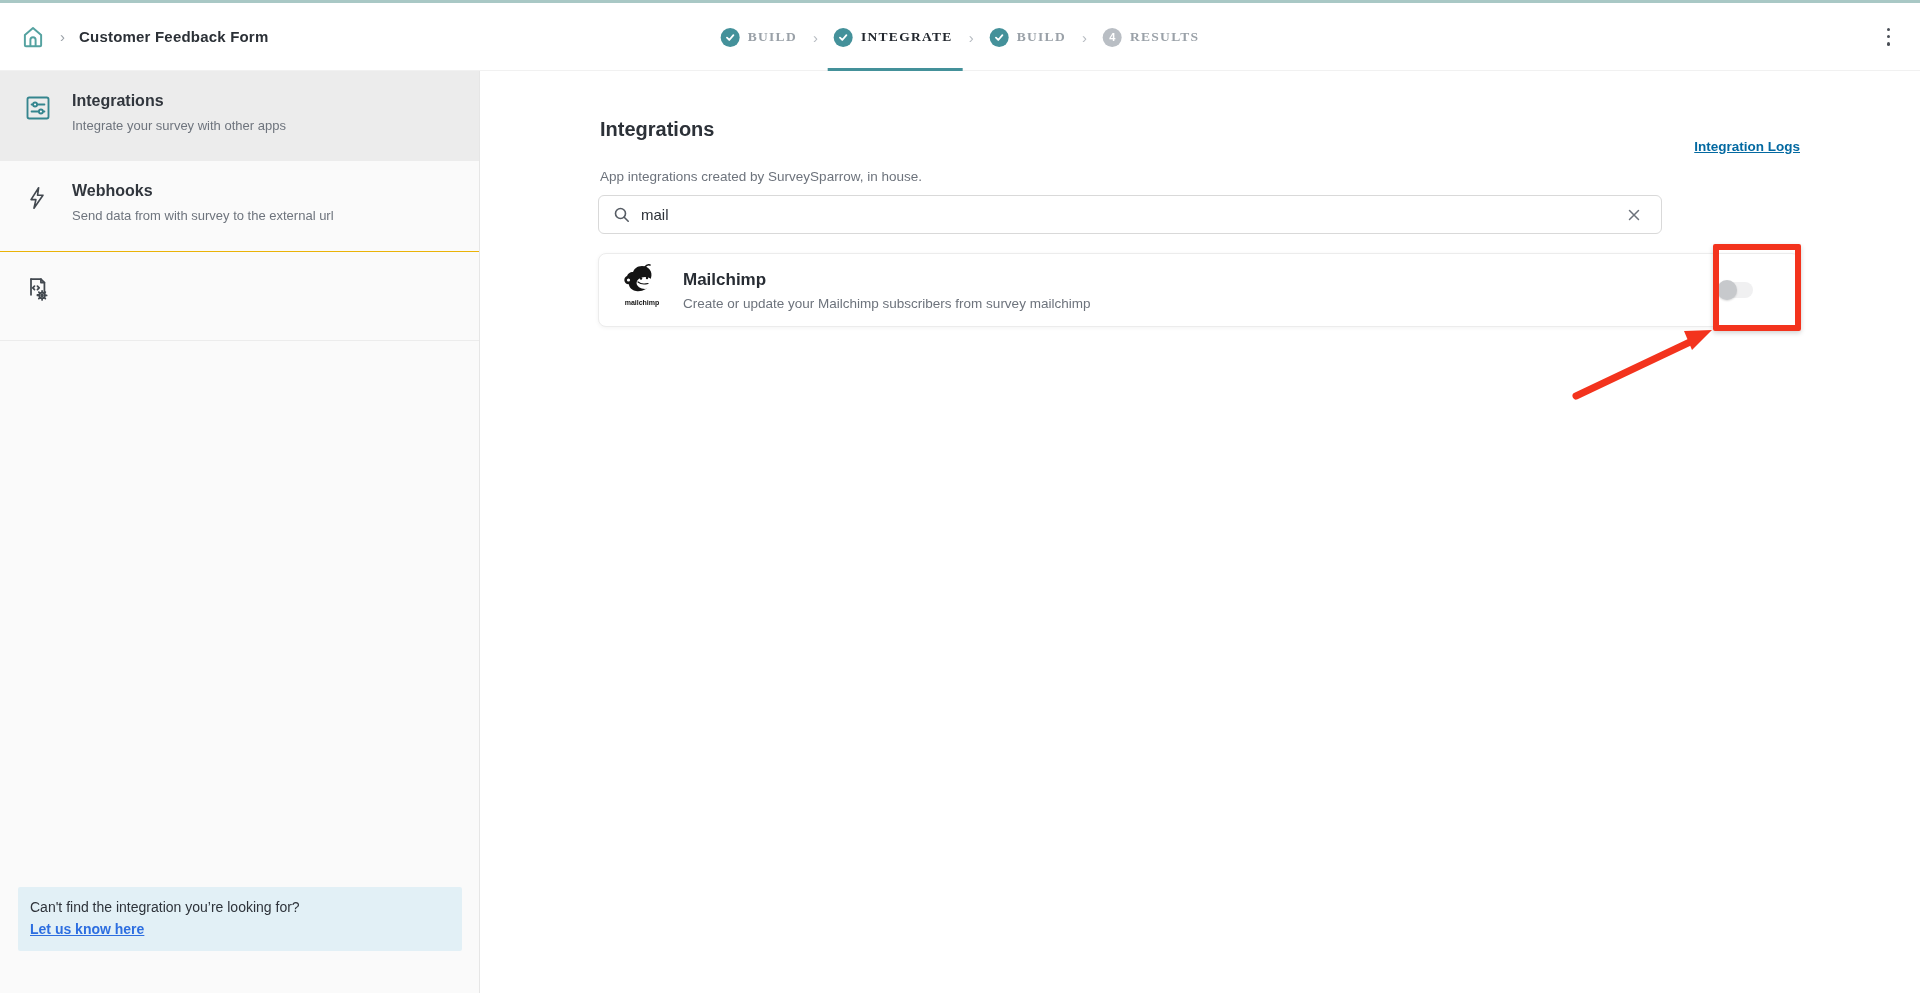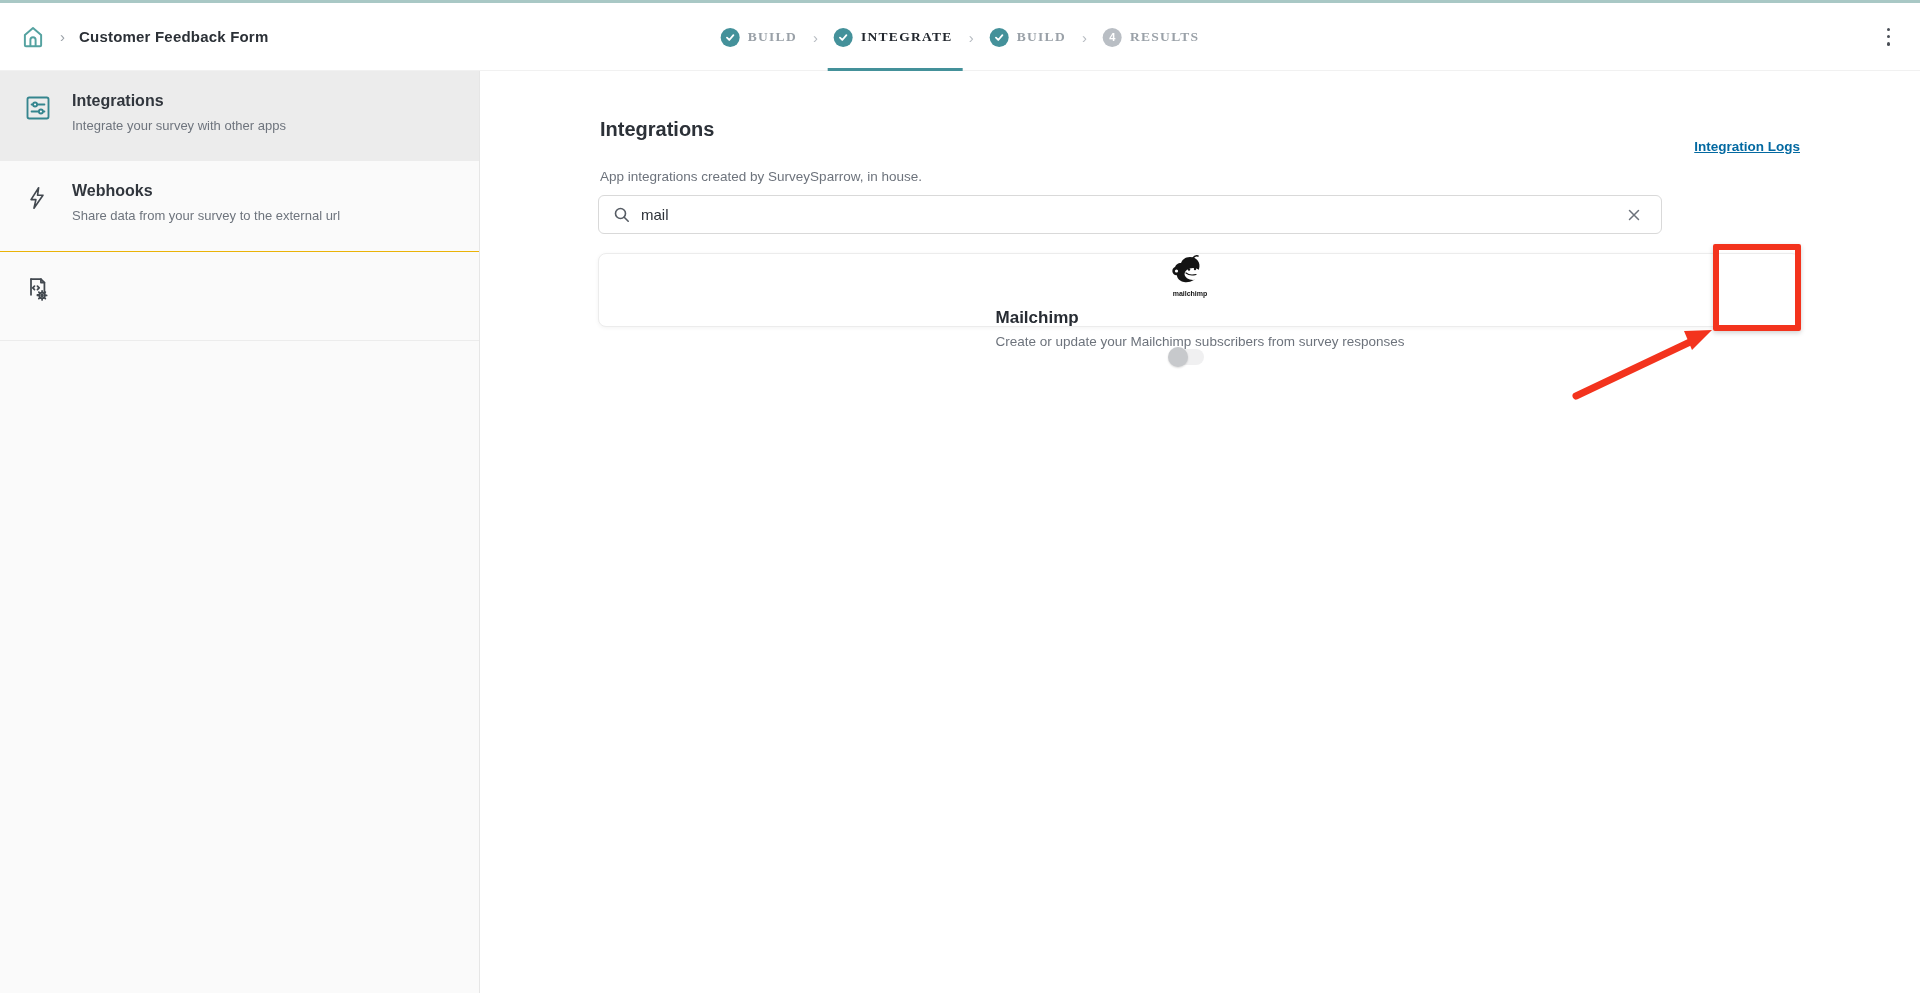--- a/index.html
+++ b/index.html
@@ -60,21 +60,21 @@
   .searchbox { position:absolute; left:118px; top:124px; width:1064px; height:39px;
                border:1px solid #d9d9d9; border-radius:6px; background:#fff;
                display:flex; align-items:center; padding:0 14px; gap:10px; }
   .searchbox input { flex:1; border:none; outline:none; font-size:15px; color:#2c3138;
                      font-family:"Liberation Sans", sans-serif; background:transparent; }
   .search-clear { width:26px; height:26px; display:flex; align-items:center; justify-content:center;
                   cursor:pointer; }
 
   .card { position:absolute; left:118px; top:182px; width:1202px; height:74px; background:#fff;
           border:1px solid #ececec; border-radius:8px; box-shadow:0 1px 4px rgba(0,0,0,.05);
-          display:flex; align-items:center; padding:0 20px 0 22px;flex-direction:column; }
+          display:flex; align-items:center; padding:0 20px 0 22px; }
   .card-logo { width:42px; flex:0 0 42px; margin-right:20px; text-align:center; }
   .card-name { font-size:17px; font-weight:700; color:#272c33; margin-bottom:6px; }
   .card-desc { font-size:13.5px; color:#6d737c; }
   .card-body { flex:1; }
 
   .toggle { position:relative; width:34px; height:16px; border-radius:9px; background:#f0f0f1;
             margin-right:26px; cursor:pointer; flex:0 0 auto; }
   .toggle .knob { position:absolute; left:-2px; top:-2px; width:20px; height:20px; border-radius:50%;
                   background:#c7c9cc; box-shadow:0 1px 2px rgba(0,0,0,.15); }
 
@@ -162,38 +162,42 @@
 
 
   <div class="side-item">
     <span class="side-ic">
       <svg width="26" height="28" viewBox="0 0 24 24" fill="none" stroke="#42484f" stroke-width="1.5" stroke-linejoin="round">
         <path d="M13.5 2.5 L6.5 13.5 H11 L9.2 21.5 L17.5 9.5 H12.5 Z"></path>
       </svg>
     </span>
     <span>
       <div class="side-title">Webhooks</div>
-      <div class="side-sub">Share data from your survey to the external url</div>
+      <div class="side-sub">Send data from with survey to the external url</div>
     </span>
   </div>
 
   <div class="side-item last-divider">
     <span class="side-ic">
       <svg width="28" height="28" viewBox="0 0 24 24" fill="none" stroke="#42484f" stroke-width="1.5" stroke-linecap="round" stroke-linejoin="round">
         <path d="M6 3.5 h8.5 l3 3 V17 h-6"></path>
         <path d="M14.5 3.5 v3 h3"></path>
         <path d="M6 3.5 V17"></path>
         <path d="M9 9.5 l-1.5 1.5 1.5 1.5 M11.5 9.5 l1.5 1.5 -1.5 1.5"></path>
         <circle cx="15.5" cy="17.5" r="2.4" fill="#fafafa"></circle>
         <circle cx="15.5" cy="17.5" r="0.8"></circle>
         <path d="M15.5 14.6 v-1 M15.5 20.4 v1 M18.4 17.5 h1 M12.6 17.5 h-1 M17.6 15.4 l.7-.7 M13.4 19.6 l-.7.7 M17.6 19.6 l.7.7 M13.4 15.4 l-.7-.7"></path>
       </svg>
     </span>
   </div>
 
+  <div class="help-box">
+    <div class="help-q">Can't find the integration you’re looking for?</div>
+    <a class="help-link">Let us know here</a>
+  </div>
 </div>
 
 <div class="main">
   <div class="page-title">Integrations</div>
   <div class="page-sub">App integrations created by SurveySparrow, in house.</div>
   <a class="logs-link">Integration Logs</a>
 
   <div class="searchbox">
     <span style="display:flex;">
       <svg width="18" height="18" viewBox="0 0 18 18" fill="none" stroke="#565c64" stroke-width="1.6" stroke-linecap="round">
@@ -220,21 +224,21 @@
           <path d="M17 19 q3.5 3 10 1.5" stroke="#141414" stroke-width="1.2" fill="none" stroke-linecap="round"></path>
           <circle cx="20" cy="15.5" r="1.2" fill="#141414"></circle>
           <circle cx="26" cy="15" r="1.2" fill="#141414"></circle>
           <path d="M24 4 q2-3 5-2" stroke="#141414" stroke-width="1.6" fill="none" stroke-linecap="round"></path>
         </g>
         <text x="21" y="42" text-anchor="middle" font-size="7" font-weight="bold" font-family="Liberation Sans, sans-serif" fill="#141414">mailchimp</text>
       </svg>
     </div>
     <div class="card-body">
       <div class="card-name">Mailchimp</div>
-      <div class="card-desc">Create or update your Mailchimp subscribers from survey responses</div>
+      <div class="card-desc">Create or update your Mailchimp subscribers from survey mailchimp</div>
     </div>
     <div class="toggle">
       <span class="knob"></span>
     </div>
   </div>
 
   <div class="anno-rect"></div>
   <svg class="anno-arrow" viewBox="0 0 170 95">
     <path d="M16 80 L130 26" stroke="#f3331d" stroke-width="7" stroke-linecap="round"></path>
     <polygon points="152,14 132,34 124,15" fill="#f3331d"></polygon>

